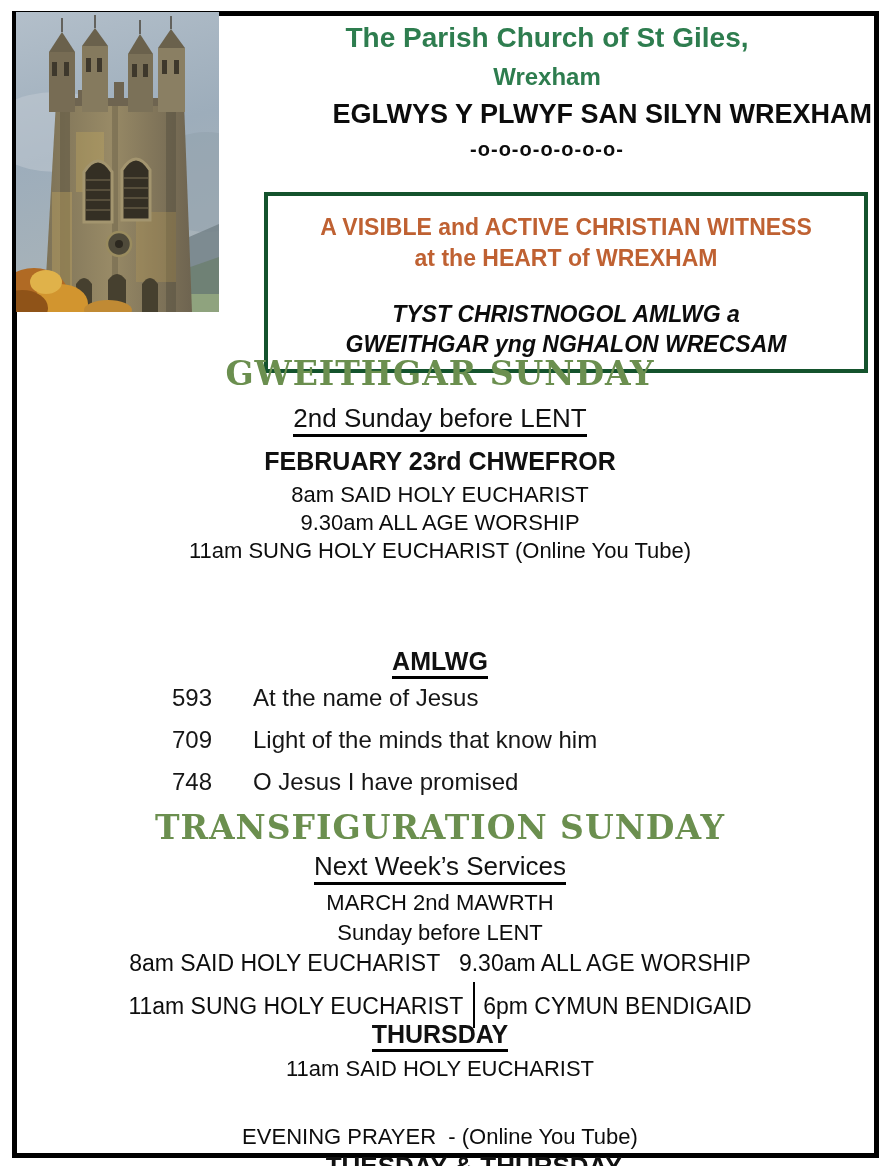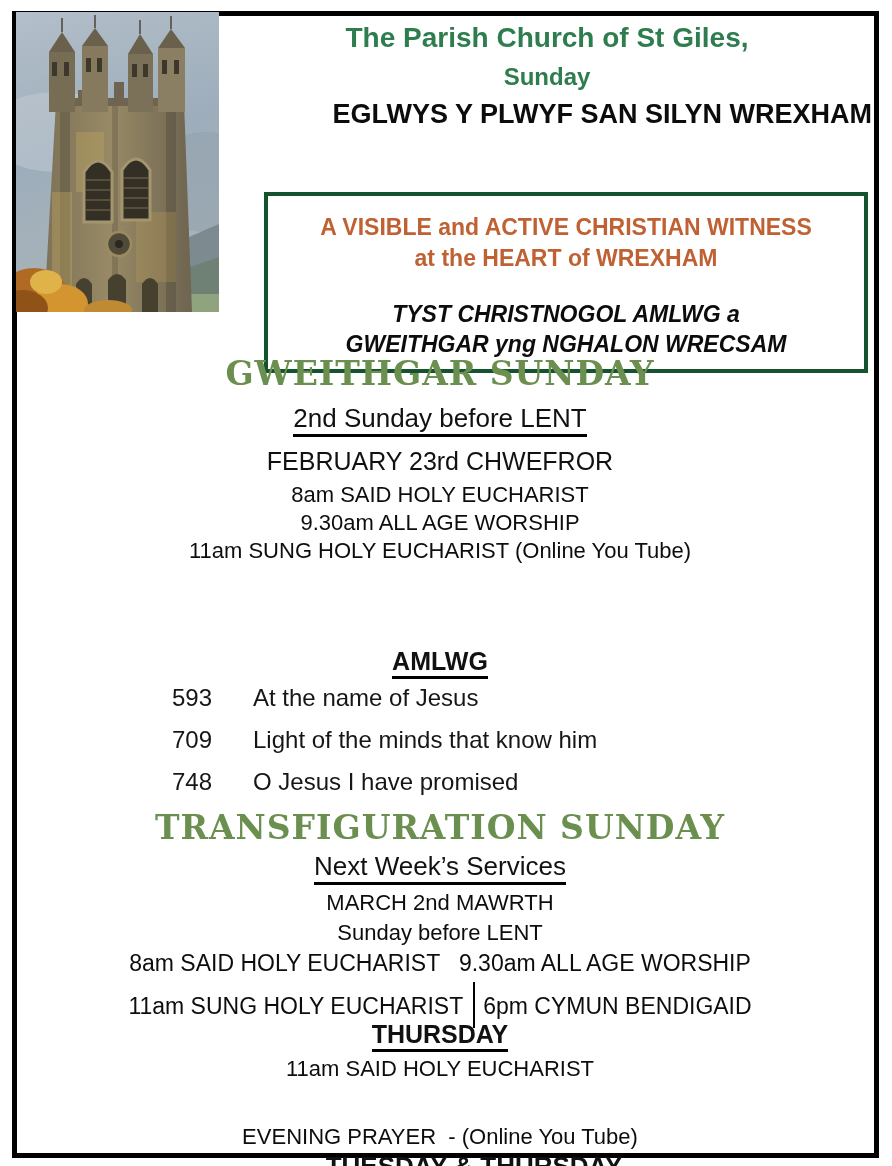--- a/index.html
+++ b/index.html
@@ -29,21 +29,21 @@
   .witness-spacer{height:25px;}
   .witness-cy{font-size:23px;font-weight:bold;font-style:italic;color:#0c0c0c;line-height:30px;}
   .cline{position:absolute;left:12px;width:856px;text-align:center;z-index:3;white-space:pre;}
   .banner{
     font-family:"DejaVu Serif", serif;font-weight:bold;font-size:33px;
     color:var(--green-banner,#6B8F4F);letter-spacing:1px;
   }
   .u{border-bottom:3px solid #000;padding-bottom:1px;}
   .h-bold{font-weight:normal;font-size:26px;}
   .h-bold-sm{font-weight:bold;font-size:25px;}
-  .date-bold{font-weight:normal;font-size:25px;}
+  .date-bold{font-weight:bold;font-size:25px;}
   .svc{font-size:22px;color:#0d0d0d;}
   .svc-md{font-size:23px;color:#0d0d0d;}
   .hymn-list{position:absolute;left:172px;top:684px;z-index:3;}
   .hymn-row{display:flex;align-items:flex-start;height:42px;font-size:24px;color:#161616;}
   .hymn-num{width:81px;}
   .hymn-title{white-space:pre;}
   .time-divider{
     display:inline-block;width:2px;height:46px;background:#000;
     vertical-align:-14px;margin:0 8px 0 10px;
   }
@@ -153,22 +153,23 @@
       <ellipse cx="18" cy="282" rx="34" ry="26" fill="#b06a24"></ellipse>
       <ellipse cx="44" cy="292" rx="28" ry="20" fill="#d2952f"></ellipse>
       <ellipse cx="6" cy="296" rx="26" ry="18" fill="#8f5318"></ellipse>
       <ellipse cx="30" cy="270" rx="16" ry="12" fill="#e0b24a"></ellipse>
       <ellipse cx="92" cy="298" rx="24" ry="10" fill="#c08a34"></ellipse>
     </g>
   </svg>
 
   <div class="header-block">
     <div class="title-en">The Parish Church of St Giles,</div>
-    <div class="title-en2">Sunday</div>
+    <div class="title-en2">Wrexham</div>
     <div class="title-cy">EGLWYS Y PLWYF SAN SILYN WREXHAM</div>
+    <div class="separator">-o-o-o-o-o-o-o-</div>
   </div>
 
   <div class="witness-box">
     <div class="witness-en">A VISIBLE and ACTIVE CHRISTIAN WITNESS</div>
     <div class="witness-en">at the HEART of WREXHAM</div>
     <div class="witness-spacer"></div>
     <div class="witness-cy">TYST CHRISTNOGOL AMLWG a</div>
     <div class="witness-cy">GWEITHGAR yng NGHALON WRECSAM</div>
   </div>
 

